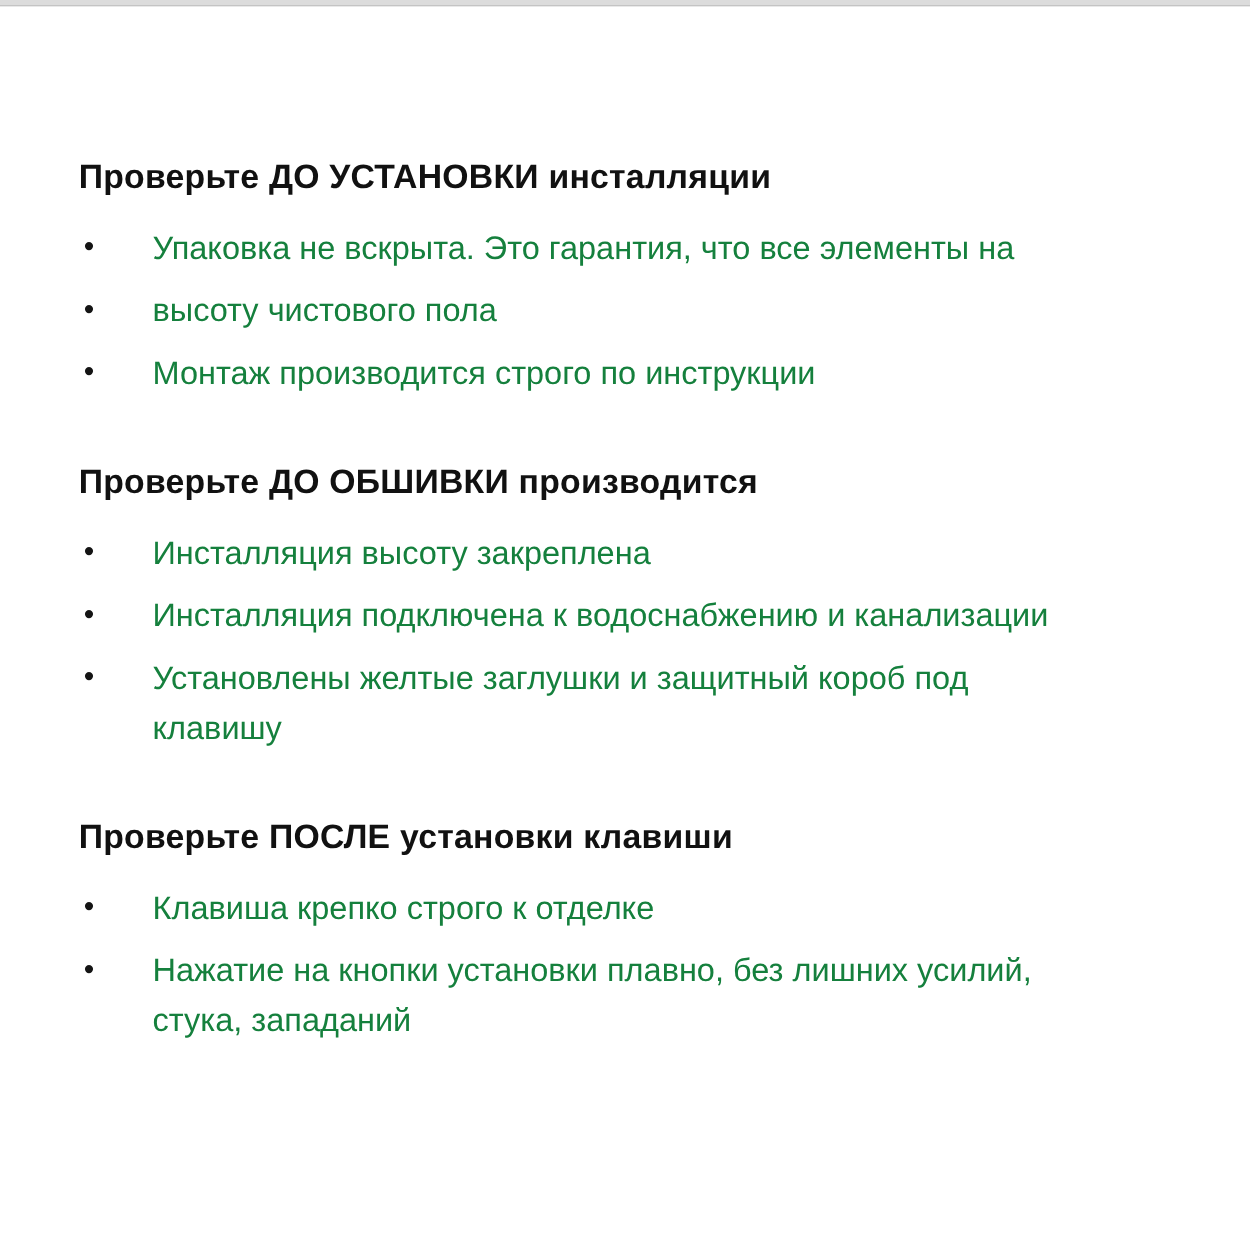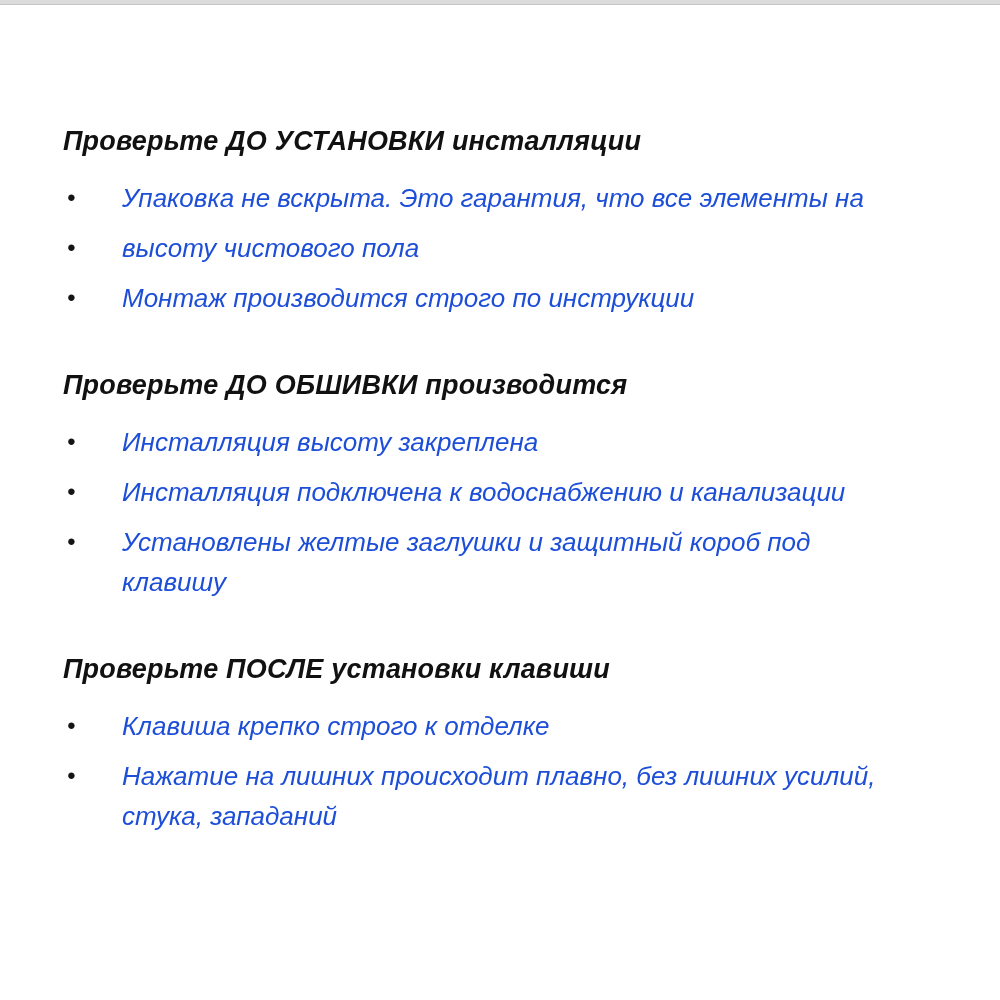--- a/index.html
+++ b/index.html
@@ -9,21 +9,20 @@
     height: 1000px;
     font-family: "Liberation Sans", "DejaVu Sans", sans-serif;
     color: #141414;
     overflow: hidden;
   }
   .page {
     position: relative;
     width: 1000px;
     height: 1000px;
     background: #ffffff;
-    font-style: italic;
   }
   .top-bar {
     position: absolute;
     top: 0; left: 0; right: 0;
     height: 5px;
     background: #dcdcdc;
     border-bottom: 1px solid #c4c4c4;
   }
   .content {
     padding: 124px 60px 0 63px;
@@ -52,21 +51,21 @@
     width: 59px;
     padding-left: 4px;
     font-size: 24px;
     line-height: 40px;
     color: #141414;
   }
   .item-text {
     flex: 1 1 auto;
     font-size: 26px;
     line-height: 40px;
-    color: #1d4ed8;
+    color: #15803d;
   }
   .line { white-space: nowrap; }
 </style>
 </head>
 <body>
 
 <div class="page">
   <div class="top-bar"></div>
   <div class="content">
       <section class="section">
@@ -121,20 +120,20 @@
         <ul class="items">
           <li class="item">
             <span class="marker">•</span>
             <div class="item-text">
               <div class="line">Клавиша крепко строго к отделке</div>
             </div>
           </li>
           <li class="item">
             <span class="marker">•</span>
             <div class="item-text">
-              <div class="line">Нажатие на лишних происходит плавно, без лишних усилий,</div>
+              <div class="line">Нажатие на кнопки установки плавно, без лишних усилий,</div>
               <div class="line">стука, западаний</div>
             </div>
           </li>
         </ul>
       </section>
     </div>
 </div>
 
 </body></html>

